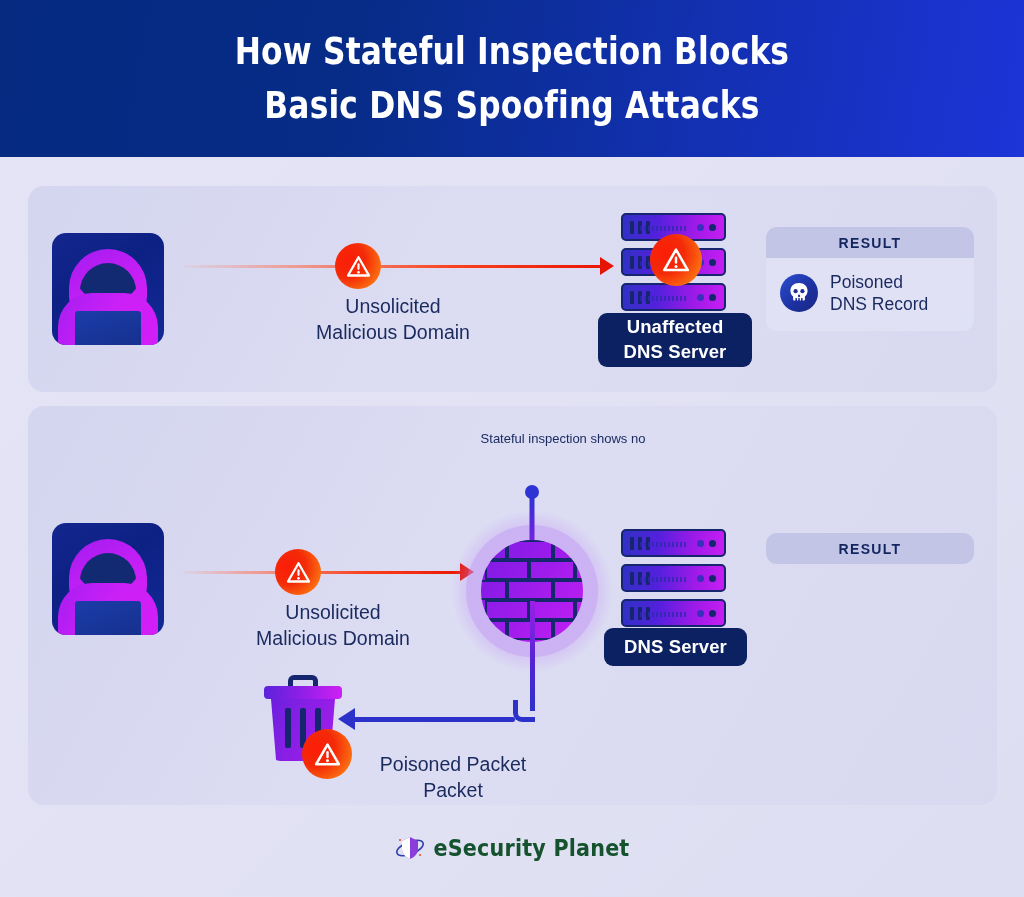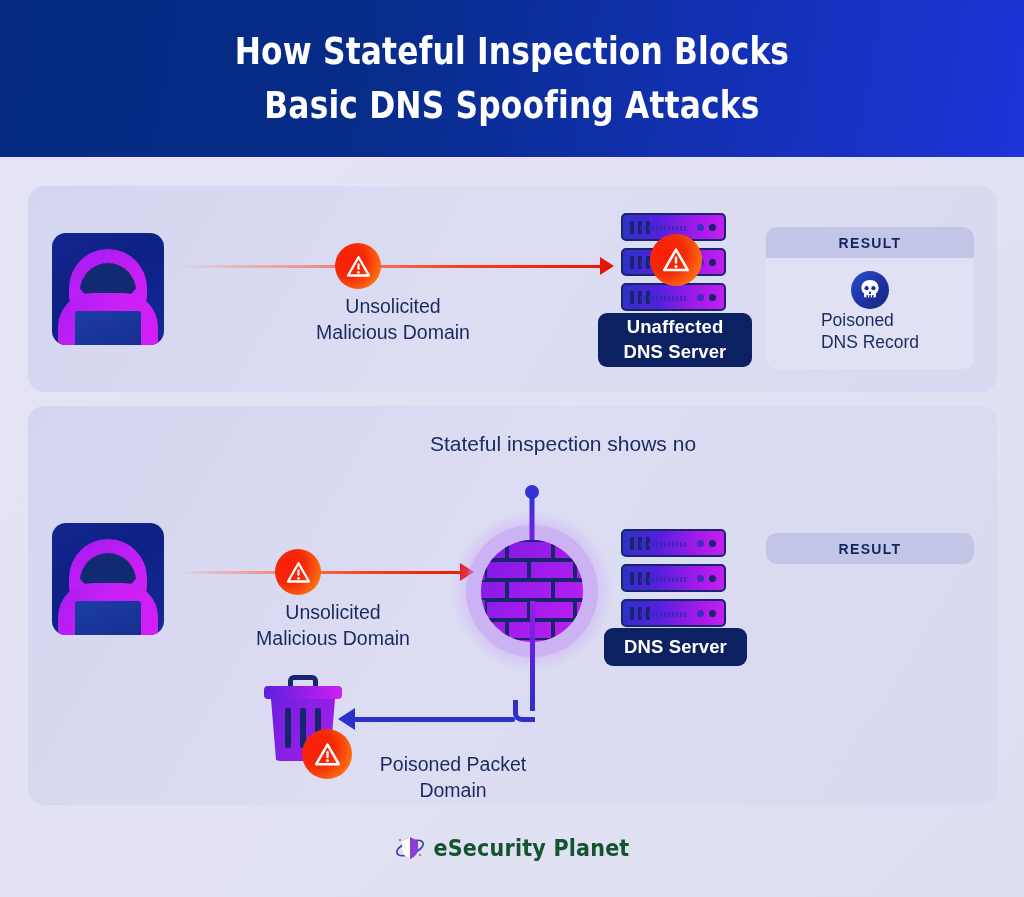--- a/index.html
+++ b/index.html
@@ -114,36 +114,36 @@
   
   .result-card {
     position:absolute; width:208px; border-radius:11px; overflow:hidden;
     background:rgba(224,225,245,.9);
   }
   .result-head {
     background:#c3c5e6; color:#12255f;
     font-size:14px; font-weight:bold; letter-spacing:1.3px;
     text-align:center; padding:8px 0 7px;
   }
-  .result-body { display:flex; align-items:center; padding:13px 14px 15px;flex-direction:column; }
+  .result-body { display:flex; align-items:center; gap:12px; padding:13px 14px 15px; }
   .result-body .rtext {
     color:#1a2a5e; font-size:17.5px; line-height:1.28; font-weight:400;
   }
   .badge-icon { flex:0 0 auto; width:38px; height:38px; border-radius:50%; }
   .badge-skull { background:linear-gradient(135deg,#2b4fd0 0%,#1c2f9e 60%,#18297f 100%); }
   .badge-check { background:linear-gradient(135deg,#d927e8 0%,#a61ceb 60%,#8c1ae6 100%); }
 
   
   .caption {
     position:absolute; color:#1a2a5e; text-align:center;
     font-size:19.5px; line-height:1.33; font-weight:400;
   }
   .note {
     position:absolute; color:#1b2c62; text-align:center;
-    font-size:21px; line-height:1.37; font-weight:400;
+    font-size:13px; line-height:1.37; font-weight:400;
   }
 
   
   .fw-wrap { position:absolute; width:160px; height:160px; }
   .fw-glow1 {
     position:absolute; left:0; top:0; width:160px; height:160px; border-radius:50%;
     background:radial-gradient(circle,rgba(196,150,245,.30) 58%,rgba(196,150,245,0) 72%);
   }
   .fw-glow2 {
     position:absolute; left:14px; top:14px; width:132px; height:132px; border-radius:50%;
@@ -456,21 +456,21 @@
   <div class="warn" style="left:274px; top:323px; width:50px; height:50px;">
     <svg width="27" height="25" viewBox="0 0 25 23" aria-hidden="true">
       <path d="M12.5 2.3 L23 20.5 L2 20.5 Z" fill="none" stroke="#ffffff" stroke-width="2.3" stroke-linejoin="round"></path>
       <rect x="11.4" y="8.3" width="2.2" height="6.6" rx="1.1" fill="#ffffff"></rect>
       <circle cx="12.5" cy="17.3" r="1.35" fill="#ffffff"></circle>
     </svg>
   </div>
 
   <div class="caption" style="left:275px; top:346px; width:300px;">
     <div>Poisoned Packet</div>
-    <div>Domain</div>
+    <div>Packet</div>
   </div>
 </div>
 
 <div class="footer">
   <span class="logo-mark">
     <svg width="30" height="30" viewBox="0 0 30 30" aria-hidden="true">
       <ellipse cx="15" cy="15" rx="14" ry="6.2" fill="none" stroke="#2f3faa" stroke-width="1.6" transform="rotate(-22 15 15)"></ellipse>
       <path d="M15 4 L23 8 V16 C23 21 19 24.5 15 26 C11 24.5 7 21 7 16 V8 Z" fill="#8b3ddb"></path>
       <path d="M15 4 L15 26 C11 24.5 7 21 7 16 V8 Z" fill="#ffffff"></path>
       <circle cx="5" cy="7" r="1.1" fill="#e0553a"></circle>

